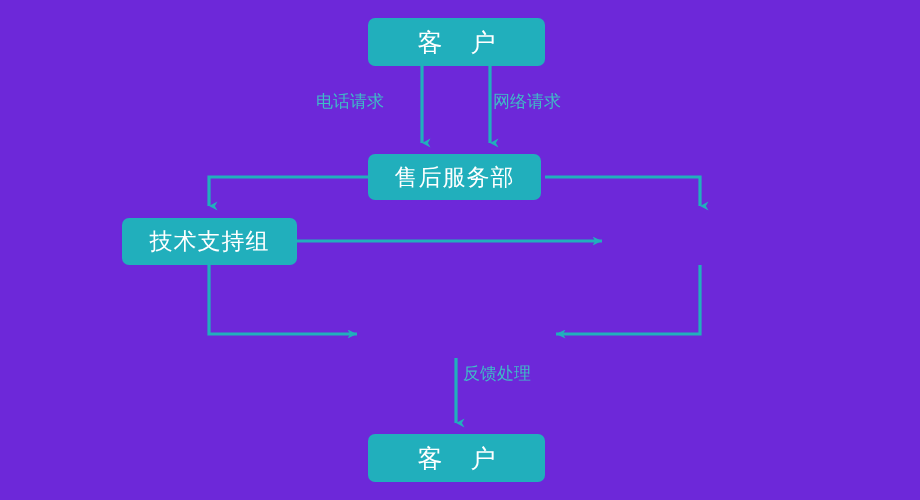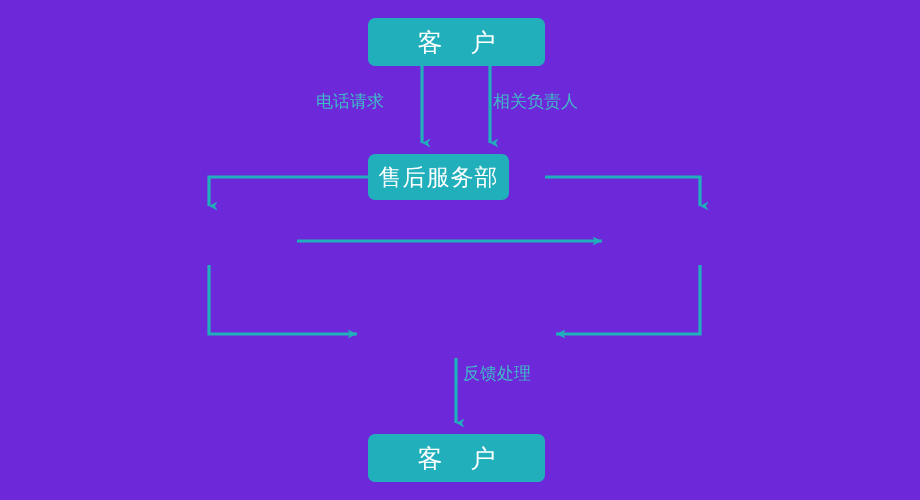--- a/index.html
+++ b/index.html
@@ -48,21 +48,21 @@
     position: absolute;
     color: #3FBCC6;
     font-size: 17px;
     line-height: 1;
     white-space: nowrap;
     z-index: 3;
     background: transparent;
   }
   
   #node-customer-top   { left: 368px; top: 18px;  width: 177px; height: 48px; }
-  #node-service-dept   { left: 368px; top: 154px; width: 141px; height: 46px; }
+  #node-service-dept   { left: 368px; top: 154px; width: 173px; height: 46px; }
   #node-tech-support   { left: 122px; top: 218px; width: 175px; height: 47px; }
   #node-product-repair { left: 613px; top: 218px; width: 175px; height: 47px; }
   #node-manager        { left: 368px; top: 311px; width: 177px; height: 47px; }
   
   #label-phone-request   { left: 316px; top: 93px; }
   #label-network-request { left: 493px; top: 93px; }
   #label-feedback        { left: 463px; top: 365px; }
 </style>
 </head>
 <body>
@@ -99,24 +99,25 @@
       <path d="M 700,265 L 700,334 L 556,334" marker-end="url(#arrow-left)" stroke-linejoin="miter"></path>
 
       <path d="M 456,358 L 456,423" marker-end="url(#arrow-down)"></path>
     </g>
   </svg>
 
   <div class="node wide-space" id="node-customer-top">客  户</div>
 
   <div class="node" id="node-service-dept">售后服务部</div>
 
+  <div class="node" id="node-tech-support">技术支持组</div>
 
 
 
   <div class="node wide-space" id="node-customer-bottom" style="left:368px; top:434px; width:177px; height:48px;">客  户</div>
 
   <div class="edge-label" id="label-phone-request">电话请求</div>
 
-  <div class="edge-label" id="label-network-request">相关负责人</div>
+  <div class="edge-label" id="label-network-request">网络请求</div>
 
   <div class="edge-label" id="label-feedback">反馈处理</div>
 
 </div>
 
 </body></html>

